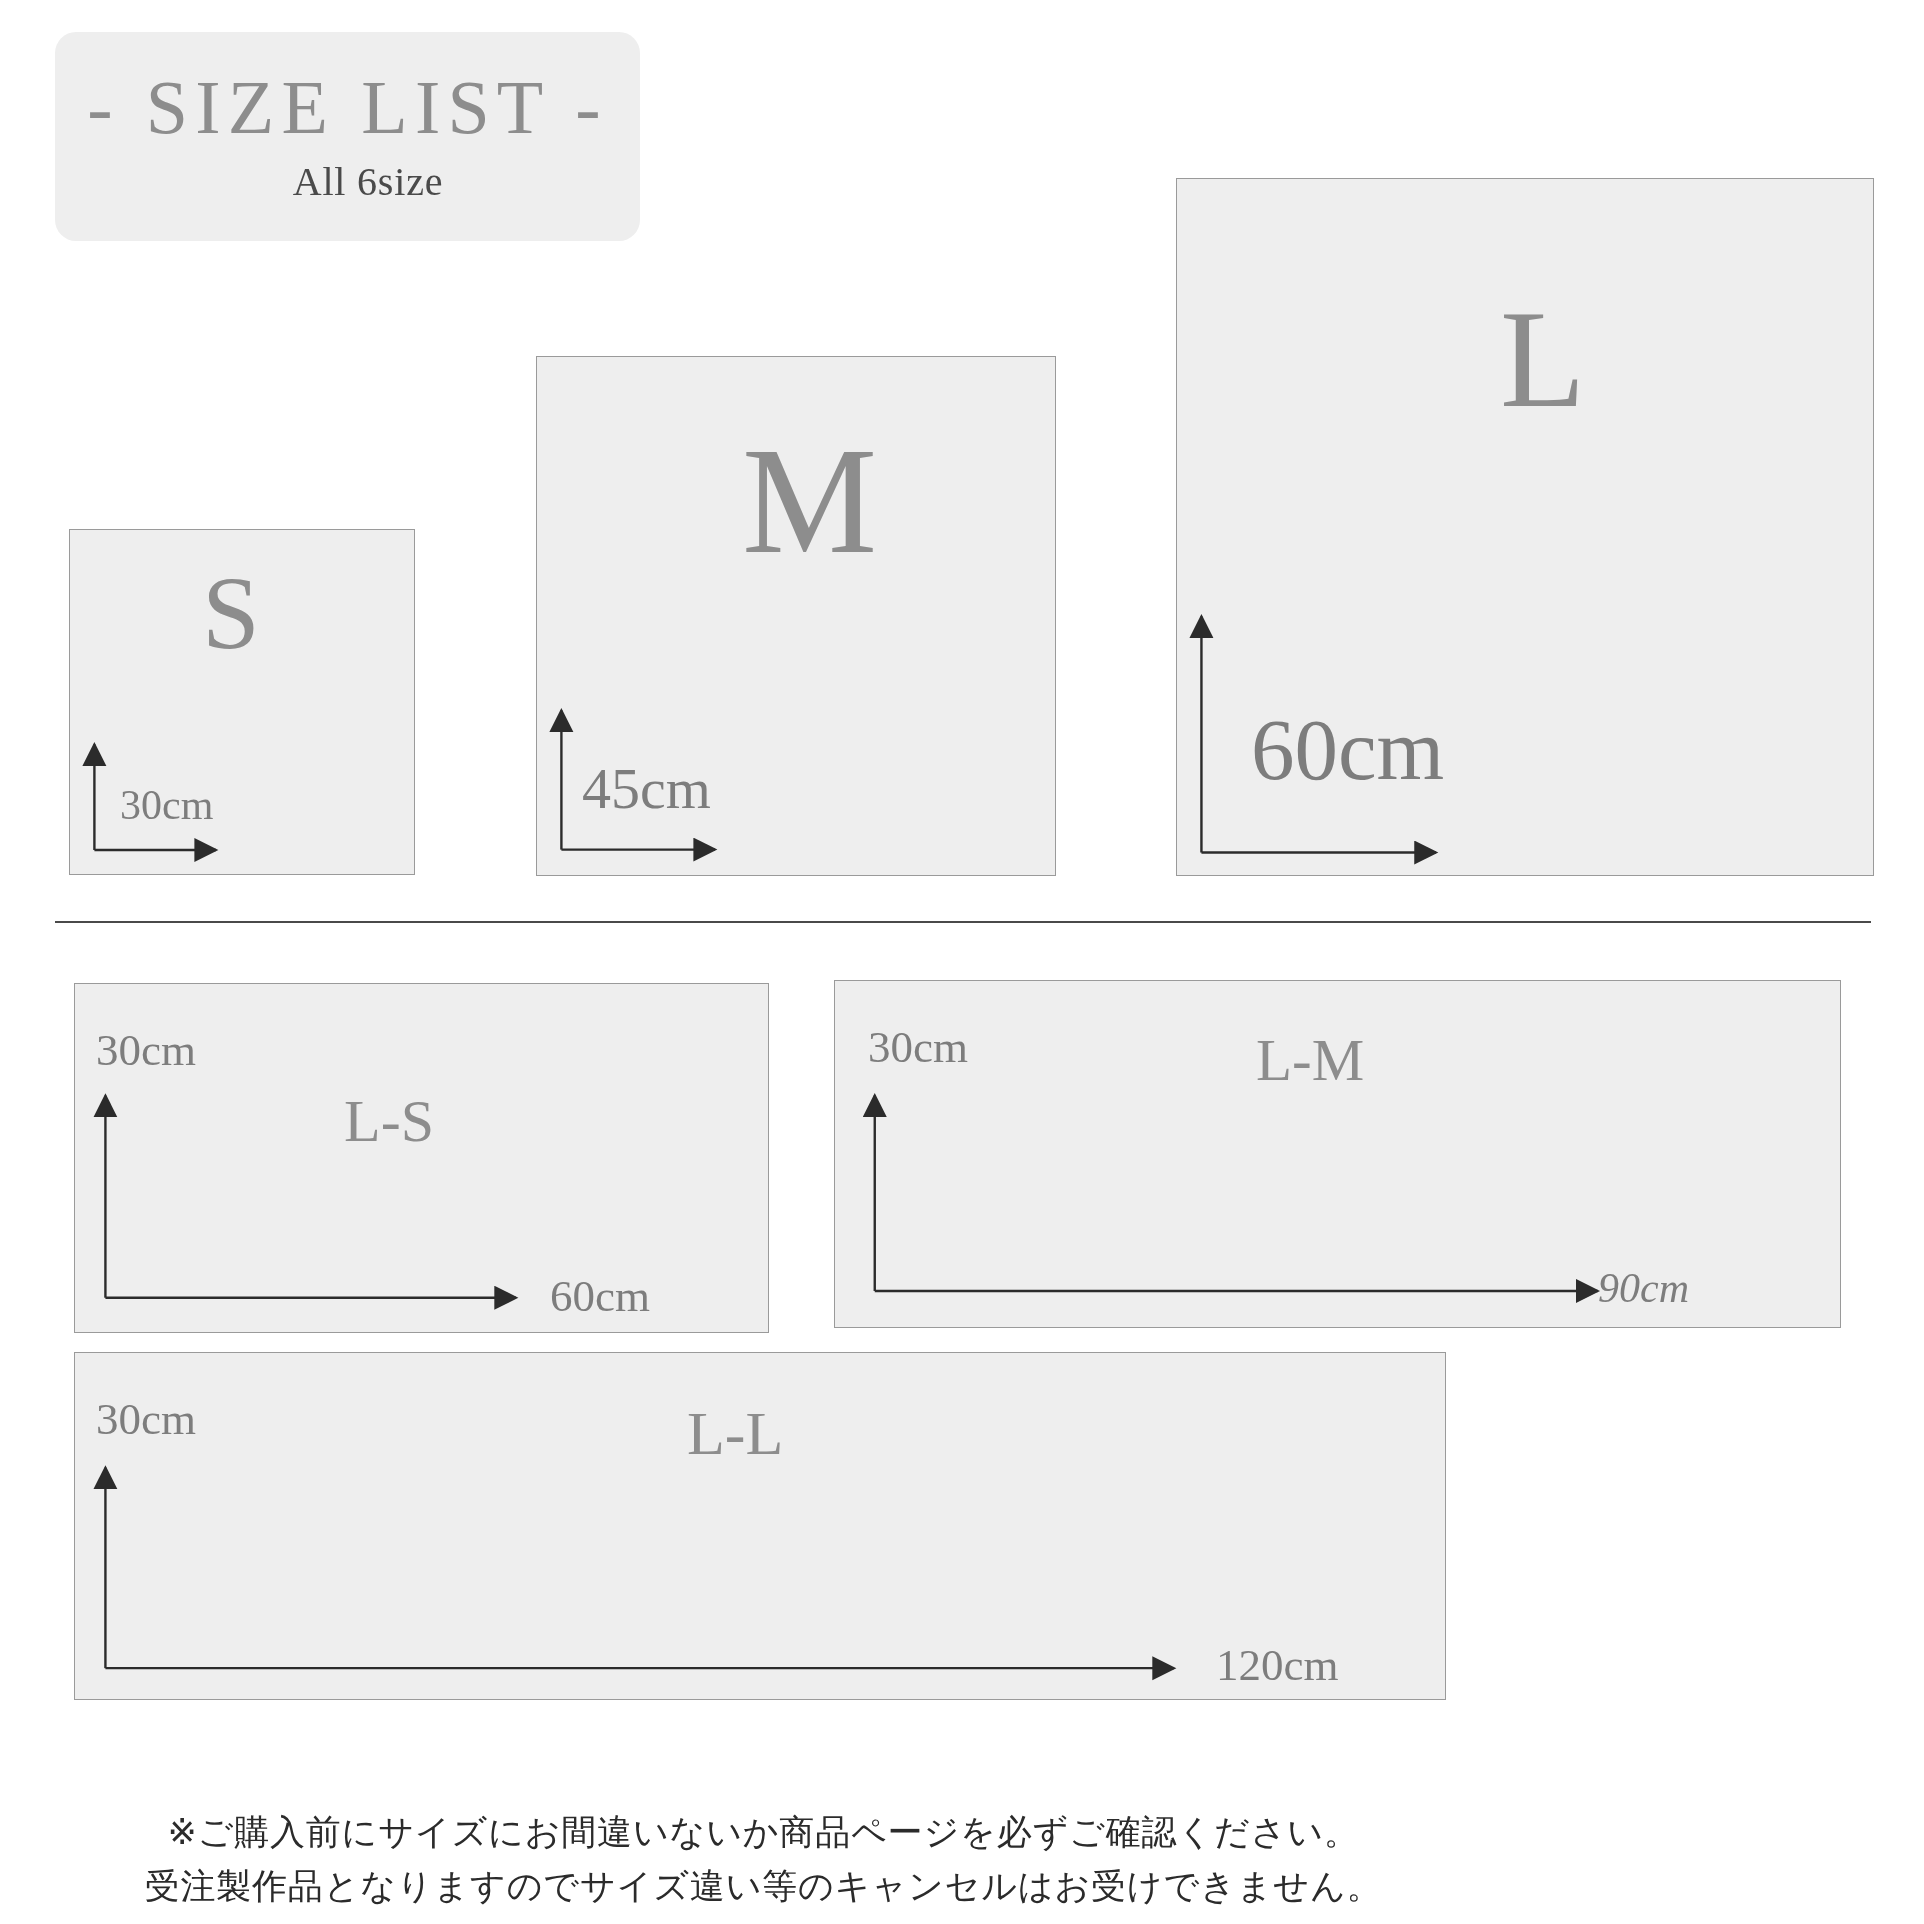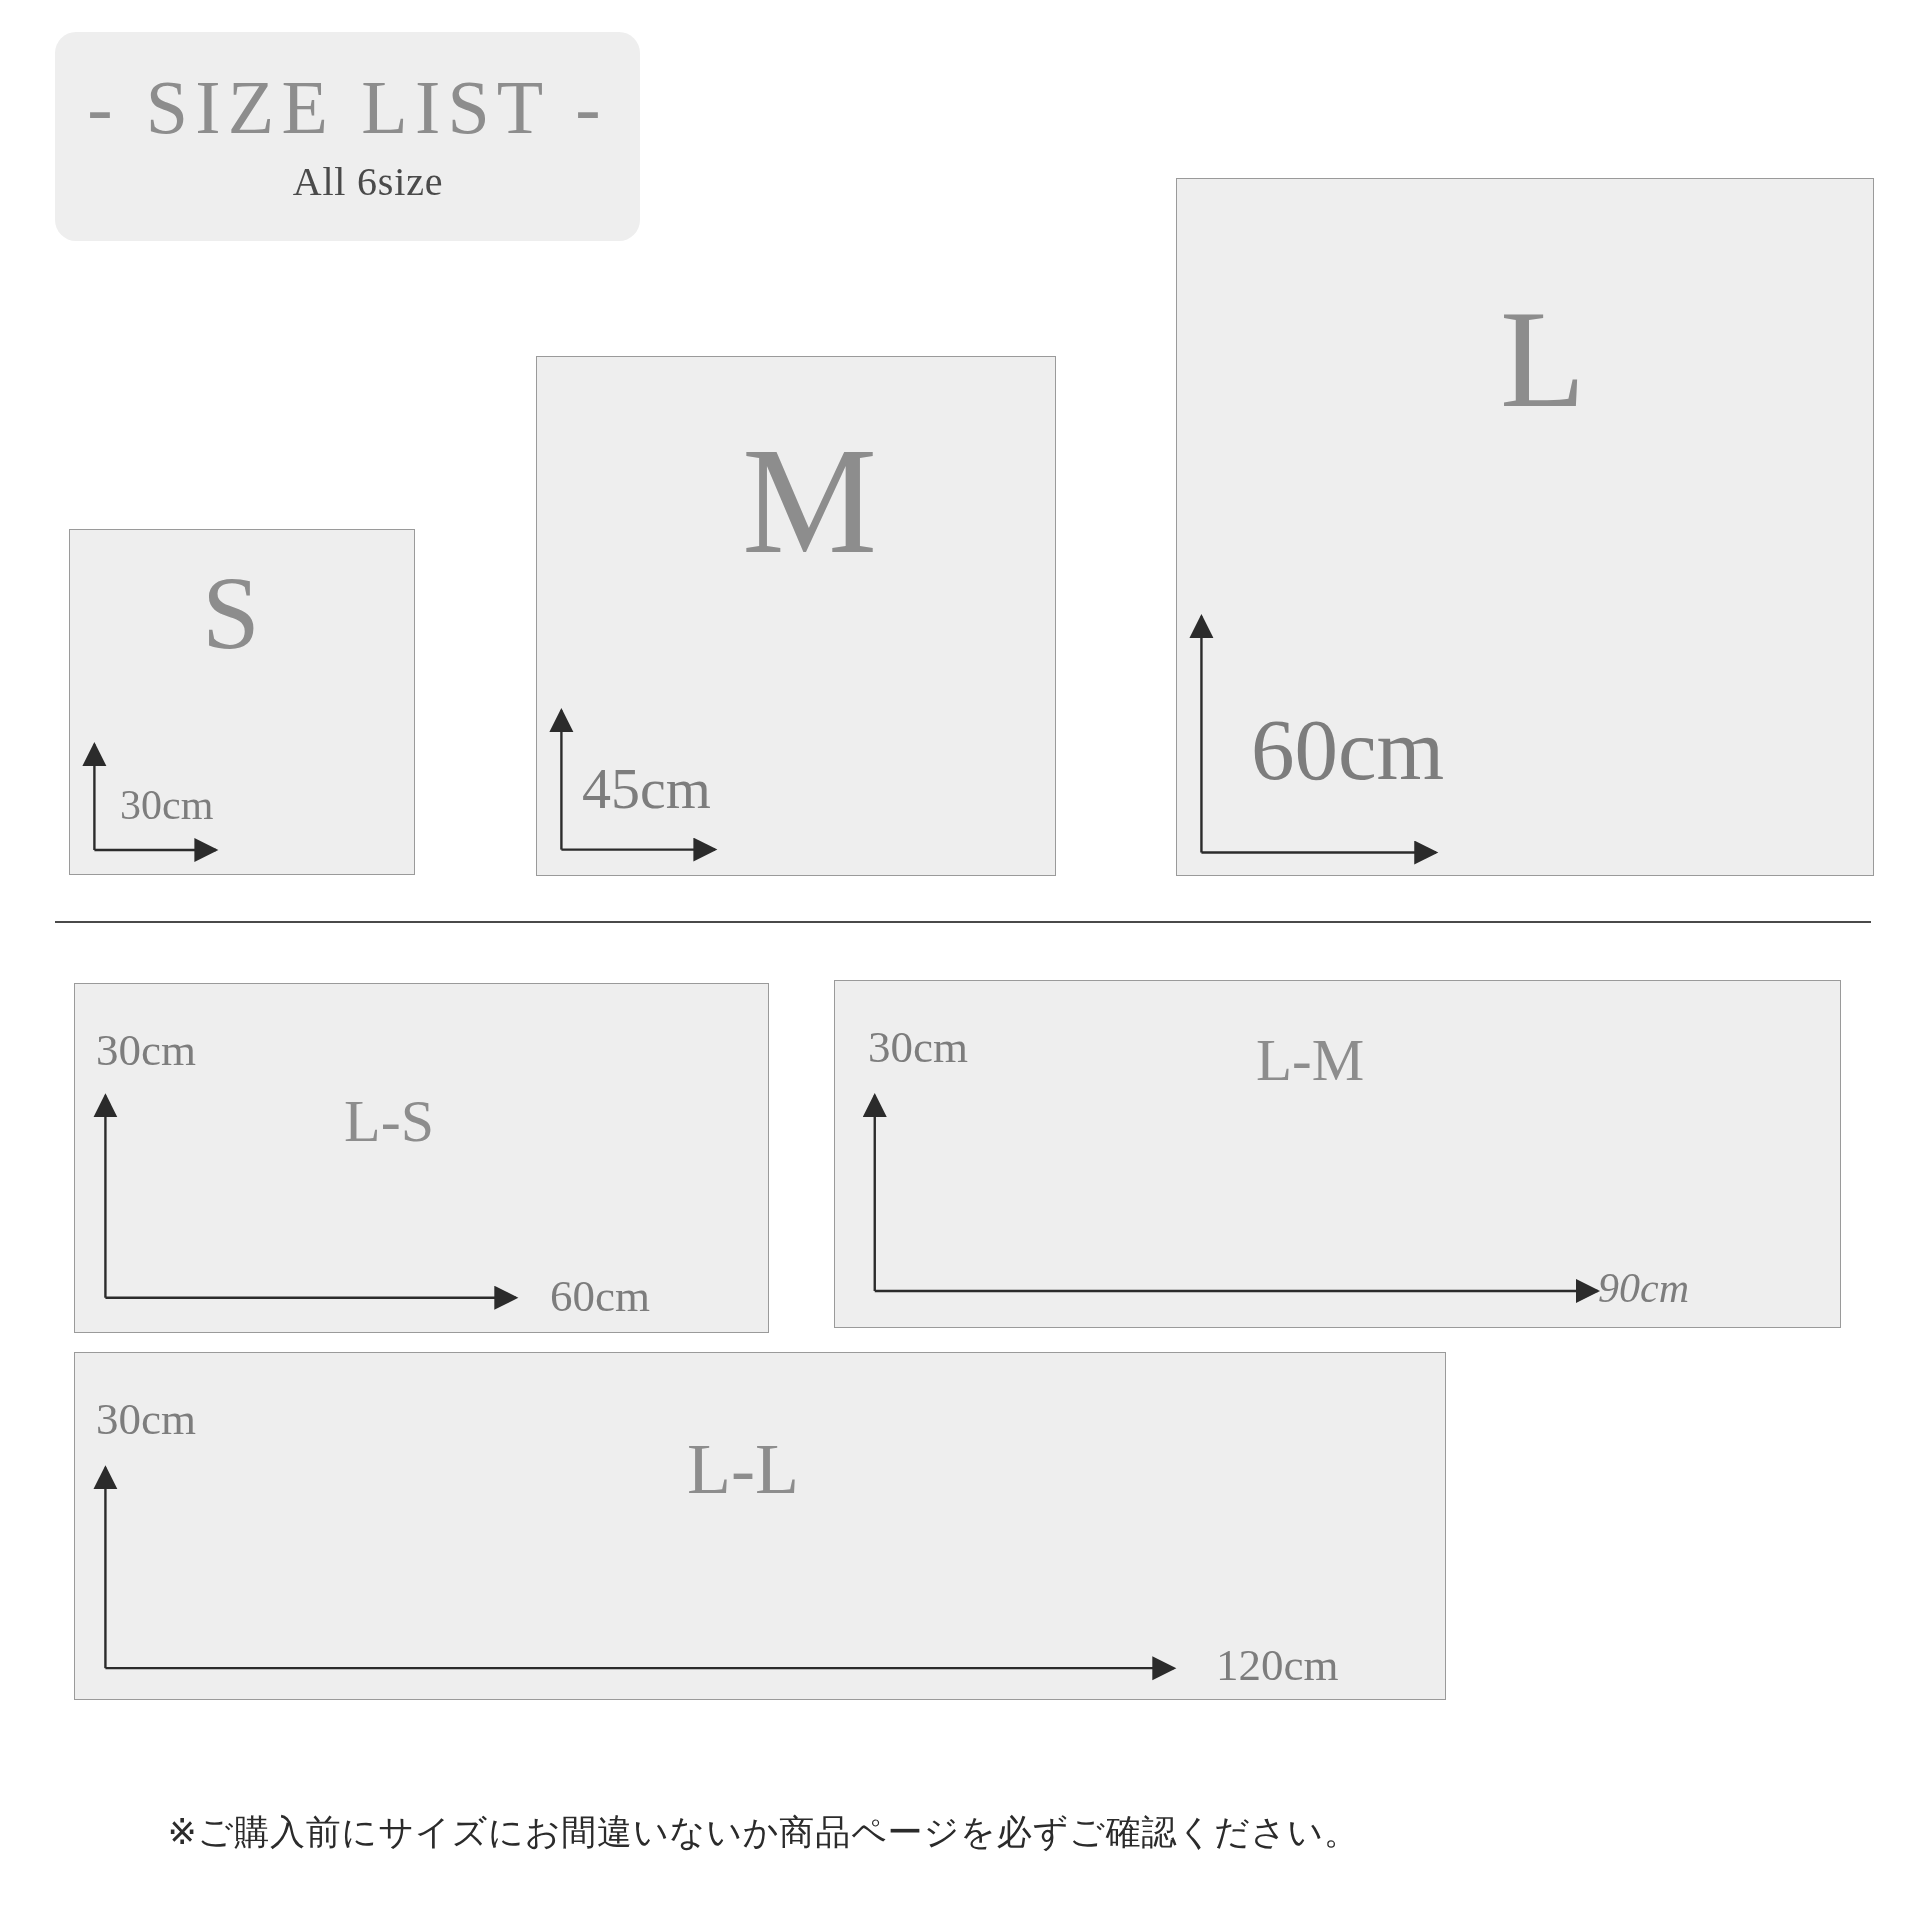--- a/index.html
+++ b/index.html
@@ -149,24 +149,25 @@
 <div class="size-box" style="left:834px; top:980px; width:1007px; height:348px;"></div>
 <div class="size-letter" style="left:1256px; top:1031px; font-size:59px;">L-M</div>
 <svg class="arrow-svg" style="left:868px; top:1081px;" width="746" height="226" viewBox="0 0 930 282">
   <path d="M8,262 L8,18" stroke="#2b2b2b" stroke-width="3" fill="none" marker-end="url(#ah)"></path>
   <path d="M8,262 L910,262" stroke="#2b2b2b" stroke-width="3" fill="none" marker-end="url(#ah)"></path>
 </svg>
 <div class="dim-label" style="left:868px; top:1025px; font-size:45px;">30cm</div>
 <div class="dim-label" style="left:1598px; top:1267px; font-size:42px;font-style:italic;">90cm</div>
 
 <div class="size-box" style="left:74px; top:1352px; width:1372px; height:348px;"></div>
-<div class="size-letter" style="left:687px; top:1433px; font-size:72px;">L-L</div>
+<div class="size-letter" style="left:687px; top:1402px; font-size:62px;">L-L</div>
 <svg class="arrow-svg" style="left:99px; top:1453px;" width="1091" height="233" viewBox="0 0 1360 290">
   <path d="M8,268 L8,18" stroke="#2b2b2b" stroke-width="3" fill="none" marker-end="url(#ah)"></path>
   <path d="M8,268 L1340,268" stroke="#2b2b2b" stroke-width="3" fill="none" marker-end="url(#ah)"></path>
 </svg>
 <div class="dim-label" style="left:96px; top:1397px; font-size:45px;">30cm</div>
 <div class="dim-label" style="left:1216px; top:1643px; font-size:45px;text-align:center;">120cm</div>
 
 <div class="footer">
   <div class="footer-line">※ご購入前にサイズにお間違いないか商品ページを必ずご確認ください。</div>
+  <div class="footer-line">受注製作品となりますのでサイズ違い等のキャンセルはお受けできません。</div>
 </div>
 
 
 </body></html>

